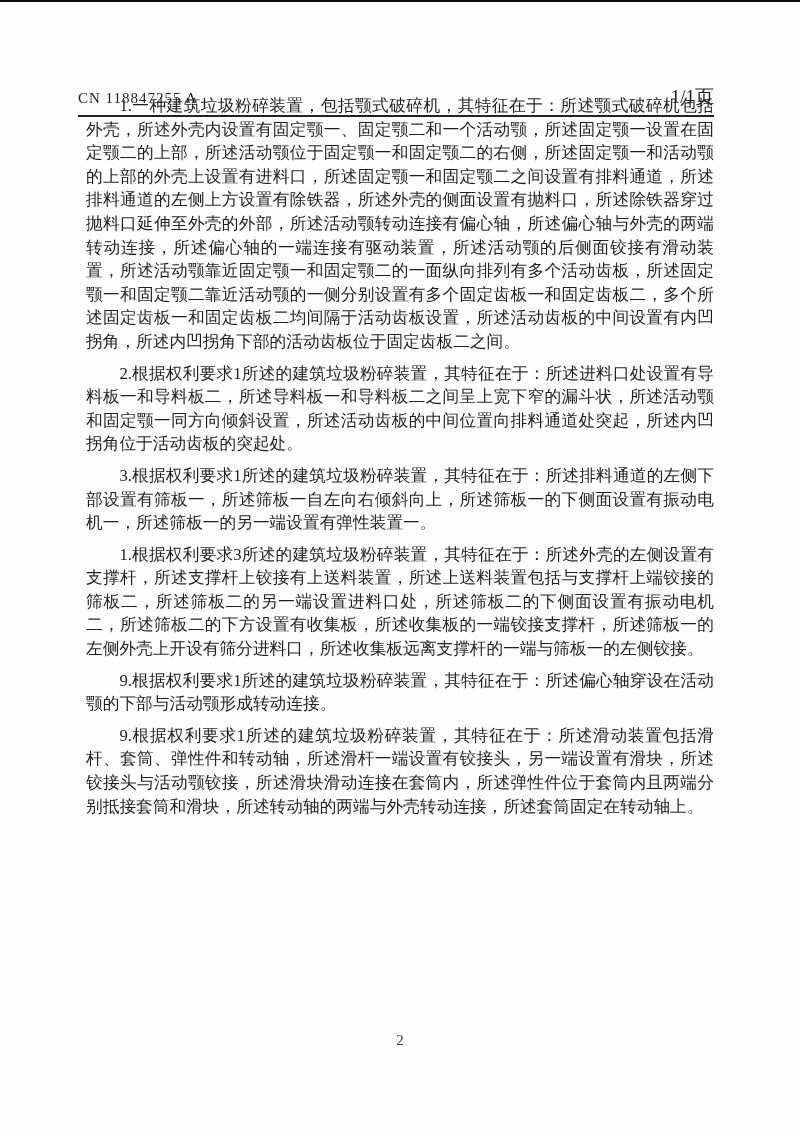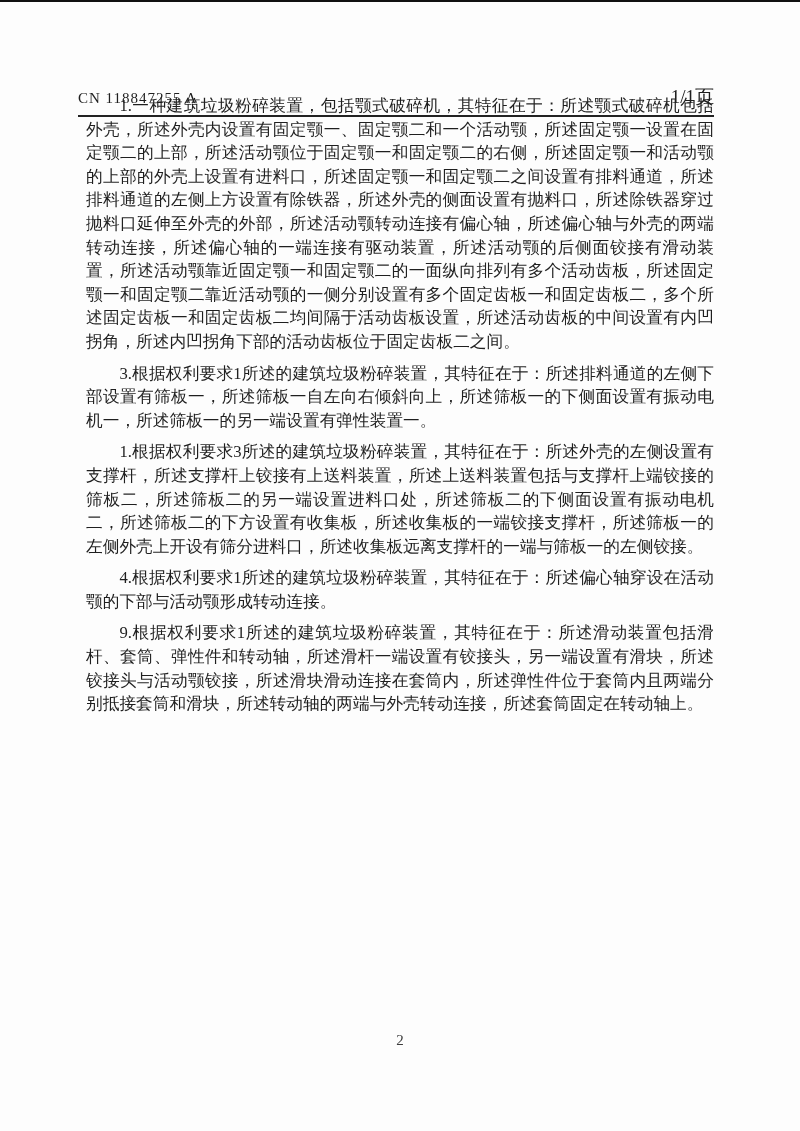--- a/index.html
+++ b/index.html
@@ -84,22 +84,23 @@
 <div class="page">
   <div class="top-edge"></div>
 
   <div class="header">
     <span class="pub-num">CN 118847255 A</span>
     <span class="page-ind">1/1页</span>
   </div>
 
   <div class="claims">
     <p>1.一种建筑垃圾粉碎装置，包括颚式破碎机，其特征在于：所述颚式破碎机包括外壳，所述外壳内设置有固定颚一、固定颚二和一个活动颚，所述固定颚一设置在固定颚二的上部，所述活动颚位于固定颚一和固定颚二的右侧，所述固定颚一和活动颚的上部的外壳上设置有进料口，所述固定颚一和固定颚二之间设置有排料通道，所述排料通道的左侧上方设置有除铁器，所述外壳的侧面设置有抛料口，所述除铁器穿过抛料口延伸至外壳的外部，所述活动颚转动连接有偏心轴，所述偏心轴与外壳的两端转动连接，所述偏心轴的一端连接有驱动装置，所述活动颚的后侧面铰接有滑动装置，所述活动颚靠近固定颚一和固定颚二的一面纵向排列有多个活动齿板，所述固定颚一和固定颚二靠近活动颚的一侧分别设置有多个固定齿板一和固定齿板二，多个所述固定齿板一和固定齿板二均间隔于活动齿板设置，所述活动齿板的中间设置有内凹拐角，所述内凹拐角下部的活动齿板位于固定齿板二之间。</p>
+    <p>2.根据权利要求1所述的建筑垃圾粉碎装置，其特征在于：所述进料口处设置有导料板一和导料板二，所述导料板一和导料板二之间呈上宽下窄的漏斗状，所述活动颚和固定颚一同方向倾斜设置，所述活动齿板的中间位置向排料通道处突起，所述内凹拐角位于活动齿板的突起处。</p>
     <p>3.根据权利要求1所述的建筑垃圾粉碎装置，其特征在于：所述排料通道的左侧下部设置有筛板一，所述筛板一自左向右倾斜向上，所述筛板一的下侧面设置有振动电机一，所述筛板一的另一端设置有弹性装置一。</p>
     <p>1.根据权利要求3所述的建筑垃圾粉碎装置，其特征在于：所述外壳的左侧设置有支撑杆，所述支撑杆上铰接有上送料装置，所述上送料装置包括与支撑杆上端铰接的筛板二，所述筛板二的另一端设置进料口处，所述筛板二的下侧面设置有振动电机二，所述筛板二的下方设置有收集板，所述收集板的一端铰接支撑杆，所述筛板一的左侧外壳上开设有筛分进料口，所述收集板远离支撑杆的一端与筛板一的左侧铰接。</p>
-    <p>4.根据权利要求1所述的建筑垃圾粉碎装置，其特征在于：所述偏心轴穿设在活动颚的下部与活动颚形成转动连接。</p>
+    <p>9.根据权利要求1所述的建筑垃圾粉碎装置，其特征在于：所述偏心轴穿设在活动颚的下部与活动颚形成转动连接。</p>
     <p>9.根据权利要求1所述的建筑垃圾粉碎装置，其特征在于：所述滑动装置包括滑杆、套筒、弹性件和转动轴，所述滑杆一端设置有铰接头，另一端设置有滑块，所述铰接头与活动颚铰接，所述滑块滑动连接在套筒内，所述弹性件位于套筒内且两端分别抵接套筒和滑块，所述转动轴的两端与外壳转动连接，所述套筒固定在转动轴上。</p>
   </div>
 
   <div class="footer">
     <span>2</span>
   </div>
 </div>
 
 </body></html>

